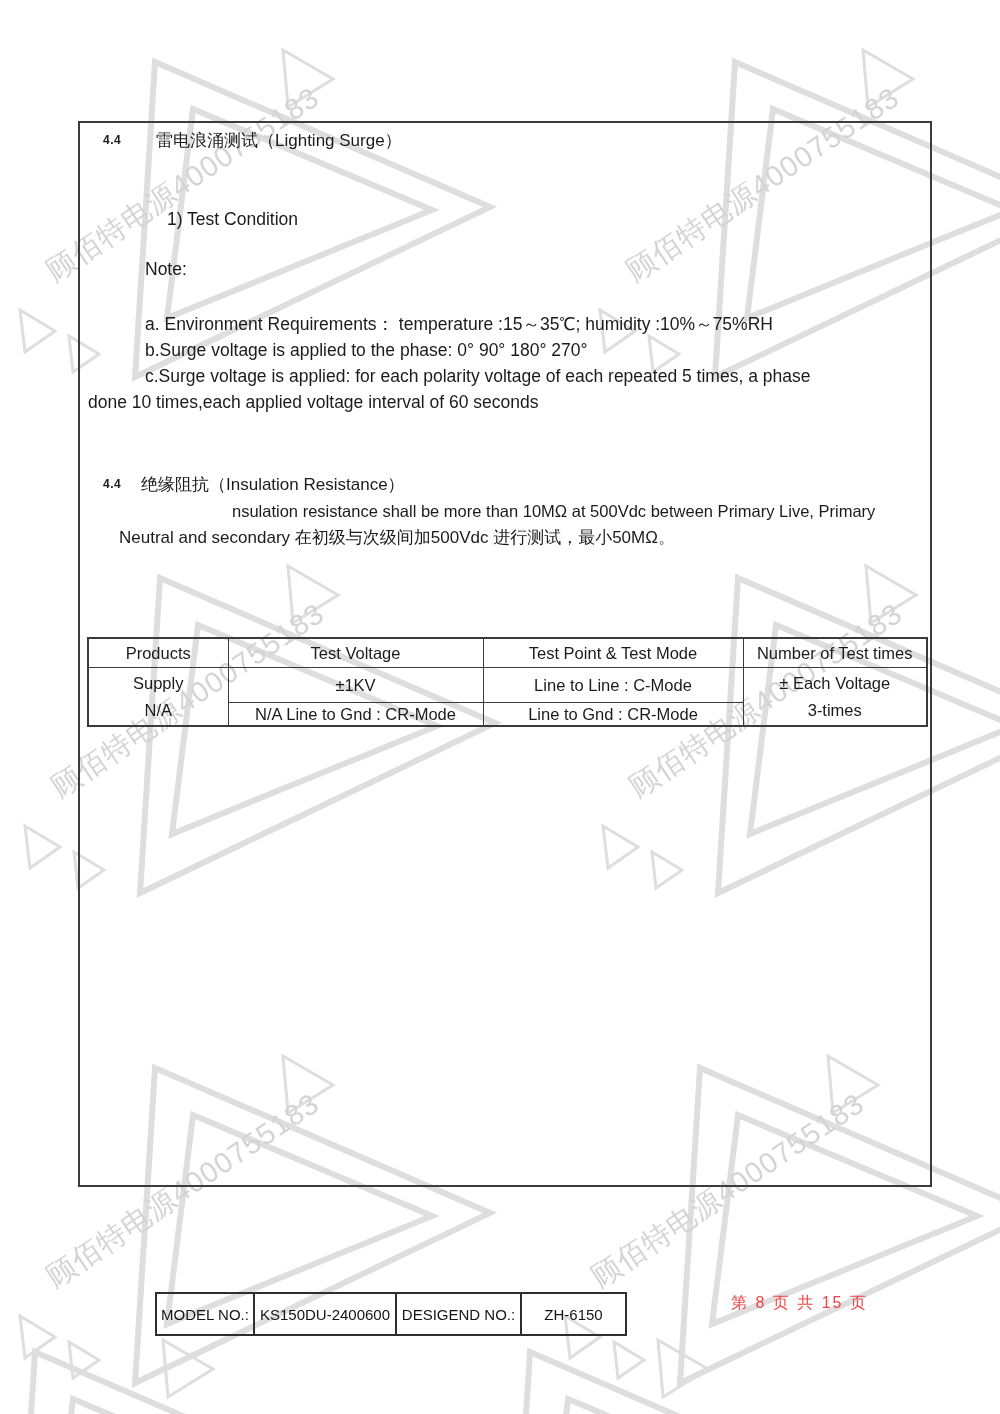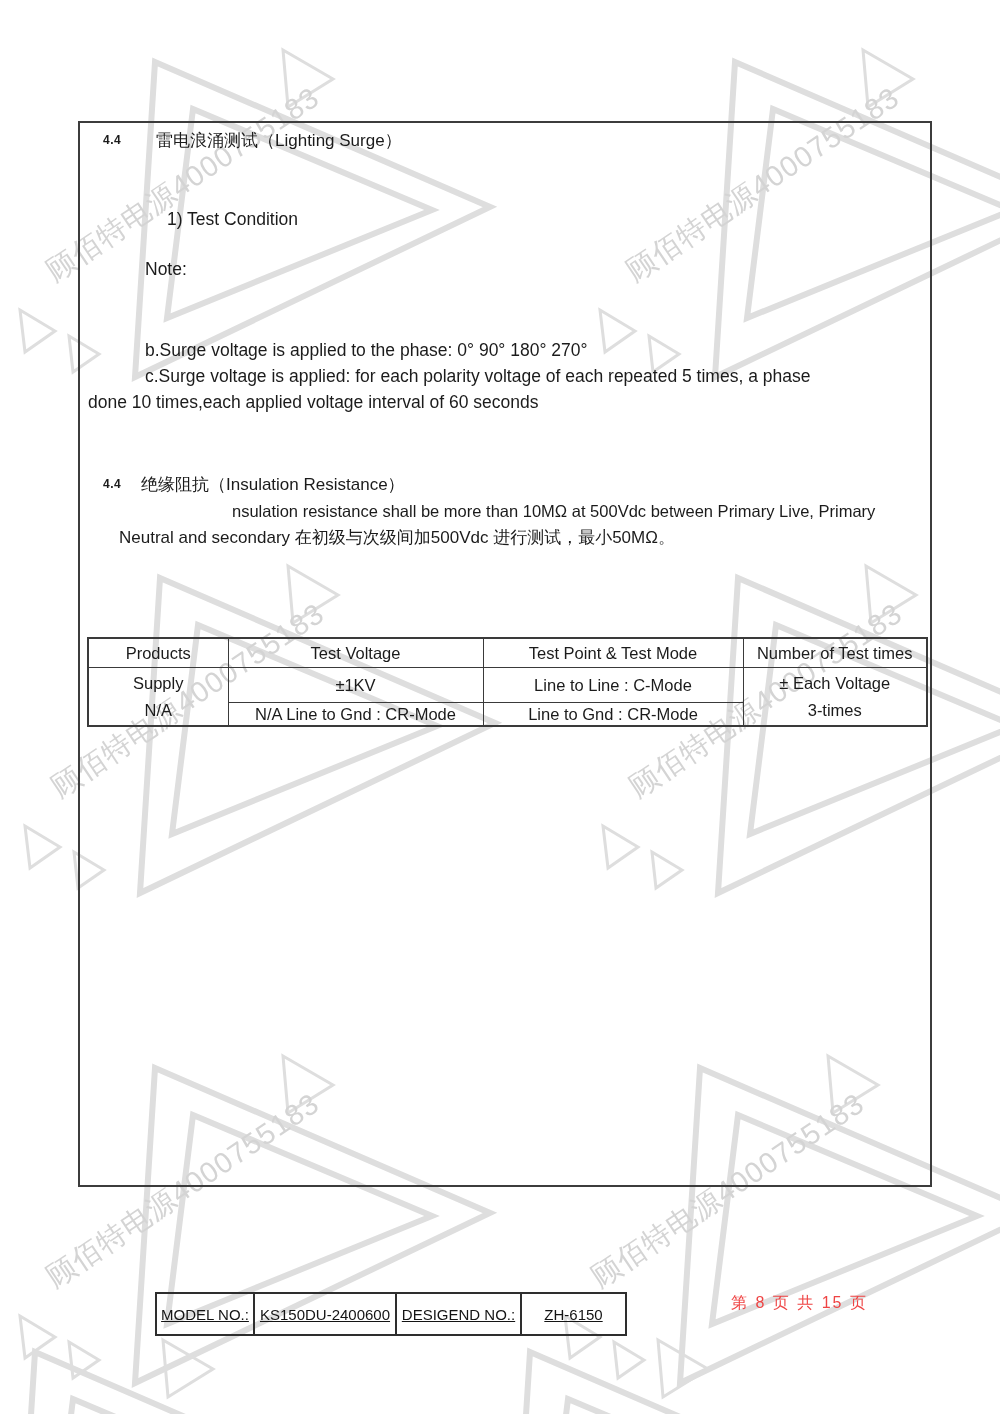--- a/index.html
+++ b/index.html
@@ -37,21 +37,20 @@
   }
   table.spec{border:2px solid #3a3a3a;}
   table.spec .two-line{line-height:27px;}
 
   table.footer-tab{
     position:absolute;left:155px;top:1292px;
     width:470px;height:44px;
     border-collapse:collapse;table-layout:fixed;
     font-size:15px;color:#141414;
     z-index:1;
-    text-decoration:underline;
   }
   table.footer-tab td{
     border:2px solid #2e2e2e;
     text-align:center;vertical-align:middle;
     padding:0;background:transparent;
   }
   .page-info{
     position:absolute;left:731px;top:1293px;
     font-size:16px;letter-spacing:2px;color:#ef4444;
     z-index:1;white-space:nowrap;
@@ -91,20 +90,21 @@
   </svg>
 
   <div class="layer">
 
     <div class="main-box"></div>
 
     <div class="t sec-num" style="left:103px;top:133px;">4.4</div>
     <div class="t sec-title" style="left:156px;top:131px;">雷电浪涌测试（Lighting Surge）</div>
     <div class="t body17" style="left:167px;top:209px;">1) Test Condition</div>
     <div class="t body17" style="left:145px;top:259px;">Note:</div>
+    <div class="t body17" style="left:145px;top:314px;">a. Environment Requirements：  temperature :15～35℃; humidity :10%～75%RH</div>
     <div class="t body17" style="left:145px;top:340px;">b.Surge voltage is applied to the phase: 0° 90° 180° 270°</div>
     <div class="t body17" style="left:145px;top:366px;">c.Surge voltage is applied: for each polarity voltage of each repeated 5 times, a phase</div>
     <div class="t body17" style="left:88px;top:392px;">done 10 times,each applied voltage interval of 60 seconds</div>
 
     <div class="t sec-num" style="left:103px;top:477px;">4.4</div>
     <div class="t sec-title" style="left:141px;top:475px;">绝缘阻抗（Insulation Resistance）</div>
     <div class="t body16" style="left:196px;top:502px;margin-left:36px;">nsulation resistance shall be more than 10MΩ at 500Vdc between Primary Live, Primary</div>
     <div class="t body17" style="left:119px;top:528px;font-size:17px;">Neutral and secondary 在初级与次级间加500Vdc 进行测试，最小50MΩ。</div>
 
     <table class="spec">

